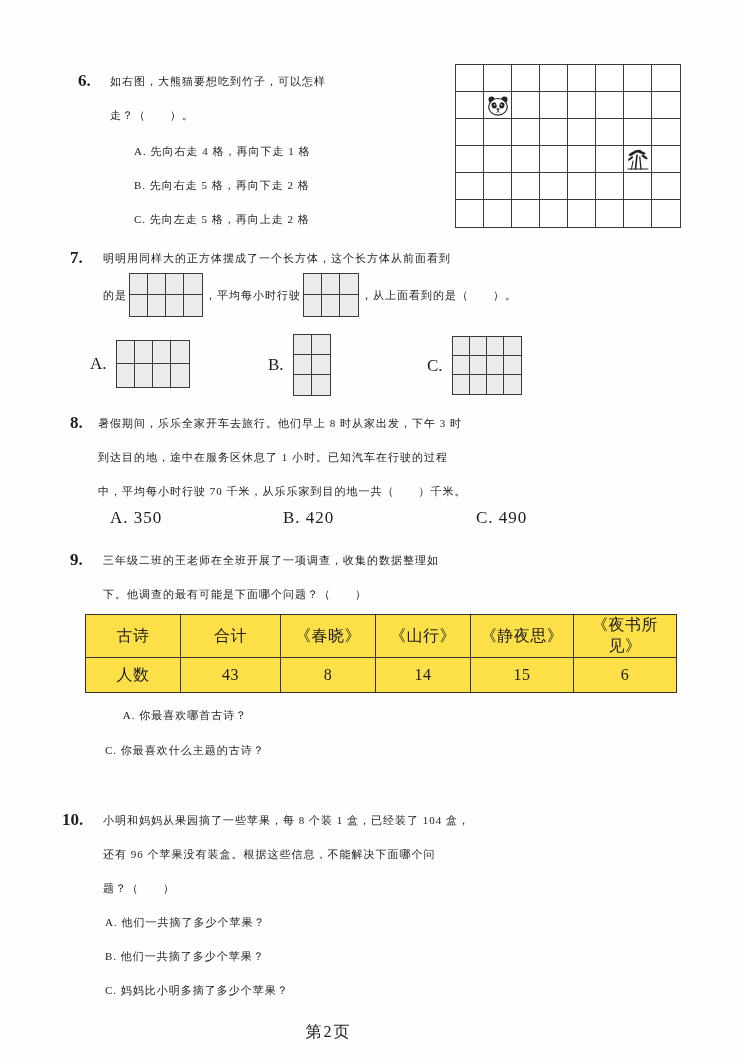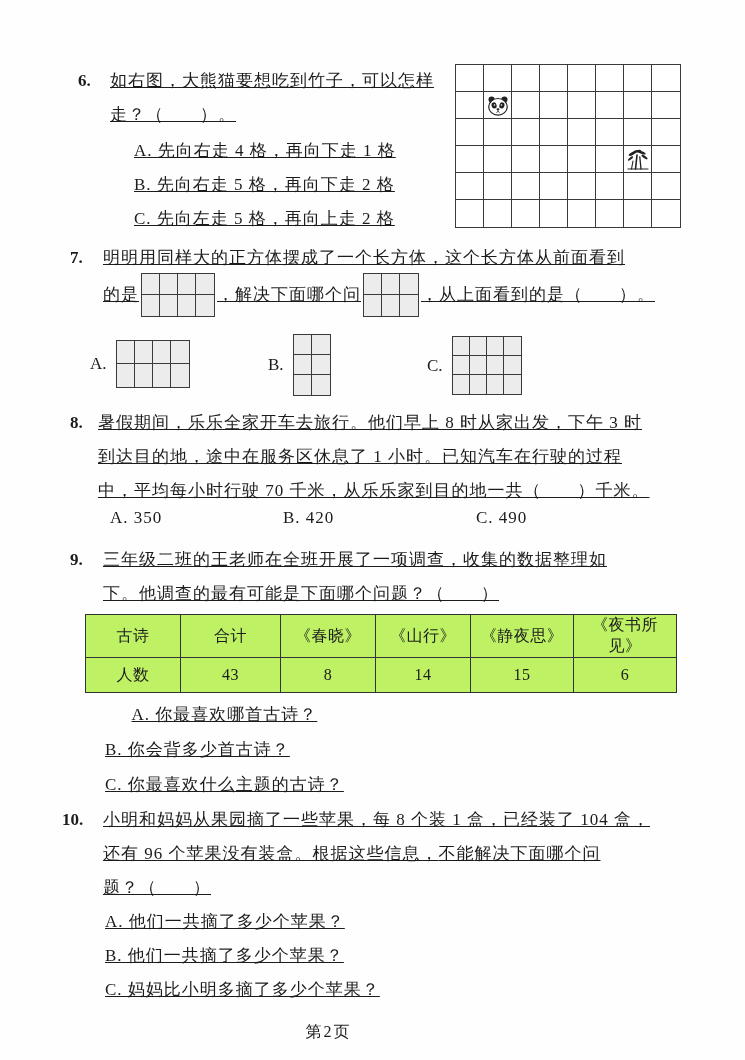--- a/index.html
+++ b/index.html
@@ -5,21 +5,21 @@
   * { margin:0; padding:0; box-sizing:border-box; }
   html,body { width:745px; height:1060px; }
   body {
     position:relative; background:#fdfdfd; color:#1c1c1c;
     font-family:"Liberation Serif","DejaVu Serif",serif;
     overflow:hidden;
   }
   .page { position:absolute; inset:0; background:#fefefe; }
   section.q { position:absolute; left:0; width:745px; }
   .qnum { position:absolute; font-weight:bold; font-size:17px; line-height:34px; }
-  .qbody { position:absolute; font-size:17px; line-height:34px; letter-spacing:1px;text-decoration:underline; }
+  .qbody { position:absolute; font-size:11px; line-height:34px; letter-spacing:1px; }
   .qline { white-space:nowrap; }
   .opts { letter-spacing:1px; }
   .opt { line-height:34px; white-space:nowrap; }
   .emph { -webkit-text-emphasis:dot below; text-emphasis:dot below; }
 
   
   .grid { display:grid; border:1.5px solid #3a3a3a; width:max-content; background:#fff; }
   .gcell { position:relative; border-right:1px solid #3a3a3a; border-bottom:1px solid #3a3a3a; }
   .gcell.lc { border-right:none; }
   .gcell.lr { border-bottom:none; }
@@ -29,21 +29,21 @@
   
   .inlineRow { display:flex; align-items:center; white-space:nowrap; }
   .inlineRow .grid { margin:0 2px; }
   .optGroup { position:absolute; display:flex; align-items:center; gap:9px; font-size:17px; }
 
   
   .ansRow { position:absolute; width:605px; font-size:17px; letter-spacing:1px; }
   .ansRow span { position:absolute; white-space:nowrap; }
 
   
-  table.survey { position:absolute; border-collapse:collapse; table-layout:fixed; background:#bef264; }
+  table.survey { position:absolute; border-collapse:collapse; table-layout:fixed; background:#fde047; }
   table.survey td {
     border:1.4px solid #333; height:35px; text-align:center; vertical-align:middle;
     font-size:16px; letter-spacing:0.5px; padding:0 2px;
   }
 
   .footer { position:absolute; left:0; width:657px; text-align:center; font-size:16px; letter-spacing:2px; }
 </style>
 </head>
 <body>
 
@@ -154,21 +154,21 @@
       <div class="grid" style="grid-template-columns: repeat(4, 18px); grid-template-rows: repeat(2, 21px);">
           <div class="gcell filled"></div>
           <div class="gcell filled"></div>
           <div class="gcell filled"></div>
           <div class="gcell filled lc"></div>
           <div class="gcell filled lr"></div>
           <div class="gcell filled lr"></div>
           <div class="gcell filled lr"></div>
           <div class="gcell filled lc lr"></div>
         </div>
-      <span>，解决下面哪个问</span>
+      <span>，平均每小时行驶</span>
       <div class="grid" style="grid-template-columns: repeat(3, 18px); grid-template-rows: repeat(2, 21px);">
           <div class="gcell filled"></div>
           <div class="gcell filled"></div>
           <div class="gcell filled lc"></div>
           <div class="gcell filled lr"></div>
           <div class="gcell filled lr"></div>
           <div class="gcell filled lc lr"></div>
         </div>
       <span>，从上面看到的是（　　）。</span>
     </div>
@@ -260,21 +260,20 @@
         <td>43</td>
         <td>8</td>
         <td>14</td>
         <td>15</td>
         <td>6</td>
       </tr>
     </tbody>
       </table>
     <div class="qbody opts" style="left:105px; top:155px;">
       <div class="opt" style="margin-bottom:1px;text-align:center;">A. 你最喜欢哪首古诗？</div>
-      <div class="opt" style="margin-bottom:1px;">B. 你会背多少首古诗？</div>
       <div class="opt">C. 你最喜欢什么主题的古诗？</div>
     </div>
   </section>
 
   <section class="q" style="top:803px;">
     <span class="qnum" style="left:62px; top:0;">10.</span>
     <div class="qbody" style="left:103px; top:0;">
       <div class="qline">小明和妈妈从果园摘了一些苹果，每 8 个装 1 盒，已经装了 104 盒，</div>
       <div class="qline"><span>还有 96 个苹果没有装盒。根据这些信息，</span><span class="emph">不能</span><span>解决下面哪个问</span></div>
       <div class="qline">题？（　　）</div>

